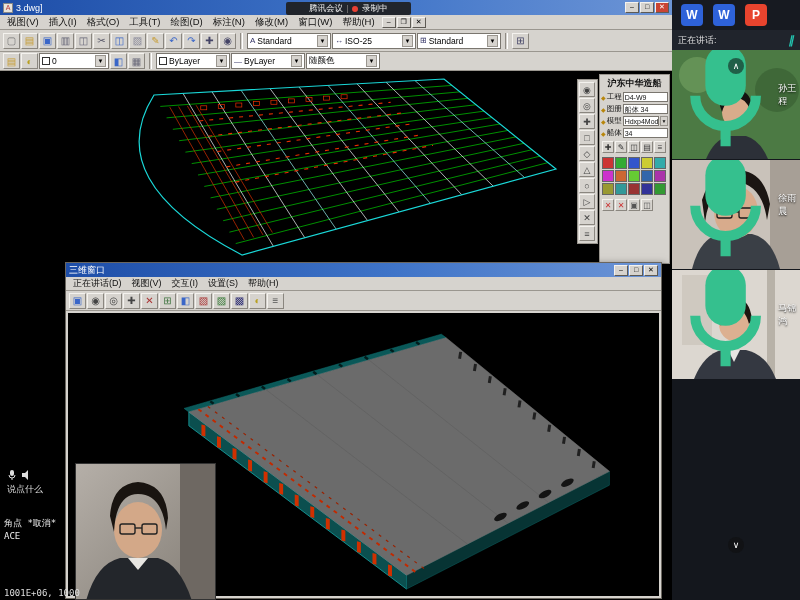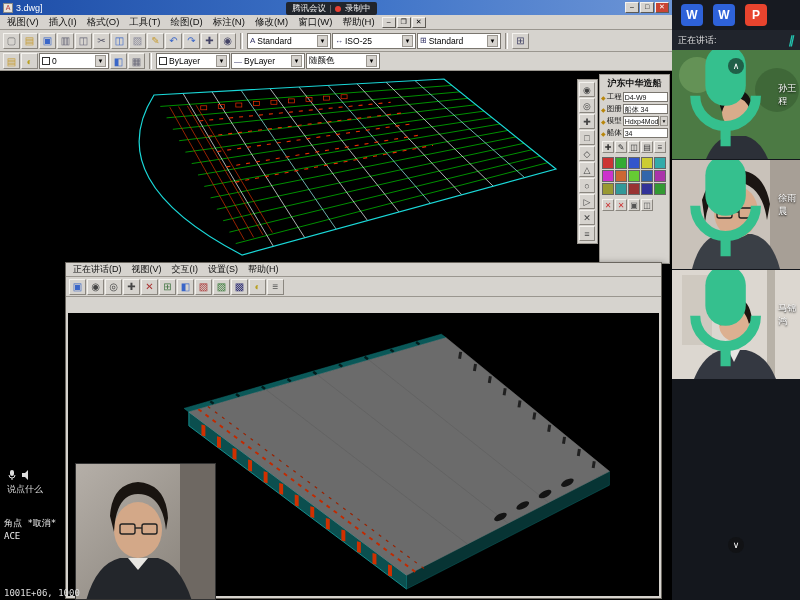--- a/index.html
+++ b/index.html
@@ -91,21 +91,21 @@
   .tile svg { width:100%; height:100%; display:block; }
   .nameplate { position:absolute; left:3px; bottom:3px; display:flex; align-items:center; gap:2px; color:#fff;
                font-size:9px; text-shadow:0 1px 2px #000; }
   .scroll-btn { position:absolute; left:50%; transform:translateX(-50%); width:16px; height:16px; border-radius:50%;
                background:rgba(15,15,15,.55); color:#fff; font-size:9px; display:flex; align-items:center;
                justify-content:center; z-index:6; }
   .scroll-up { top:8px; } .scroll-down { top:487px; }
 
   
   .recpill { position:absolute; left:286px; top:2px; height:13px; background:rgba(30,30,30,.92); border-radius:2px;
-             display:flex; align-items:center; gap:4px; padding:0 6px; color:#eee; font-size:8.5px; z-index:50; }
+             display:flex; align-items:center; gap:4px; padding:0 23px; color:#eee; font-size:8.5px; z-index:50; }
   .recdot { width:6px; height:6px; border-radius:50%; background:#e84033; }
   .recdiv { width:1px; height:8px; background:#666; }
 </style>
 </head>
 <body>
 
 <div class="screen">
 
   <div class="cad">
 
@@ -315,20 +315,28 @@
           </div>
         <div class="panel-icons">
             <span class="icn" style="color: rgb(204, 51, 51);">✕</span>
             <span class="icn" style="color: rgb(204, 51, 51);">✕</span>
             <span class="icn" style="color: rgb(85, 85, 85);">▣</span>
             <span class="icn" style="color: rgb(85, 85, 85);">◫</span>
           </div>
       </div>
 
       <div class="viewer">
+        <div class="titlebar">
+          <span>三维窗口</span>
+          <span class="win-btns">
+            <span class="wbtn">–</span>
+            <span class="wbtn">□</span>
+            <span class="wbtn">✕</span>
+          </span>
+        </div>
         <div class="menubar">
           <span class="mitem">正在讲话(D)</span>
           <span class="mitem">视图(V)</span>
           <span class="mitem">交互(I)</span>
           <span class="mitem">设置(S)</span>
           <span class="mitem">帮助(H)</span>
         </div>
         <div class="tbar">
             <span class="icn" style="color: rgb(58, 102, 200);">▣</span>
             <span class="icn" style="color: rgb(68, 68, 68);">◉</span>

